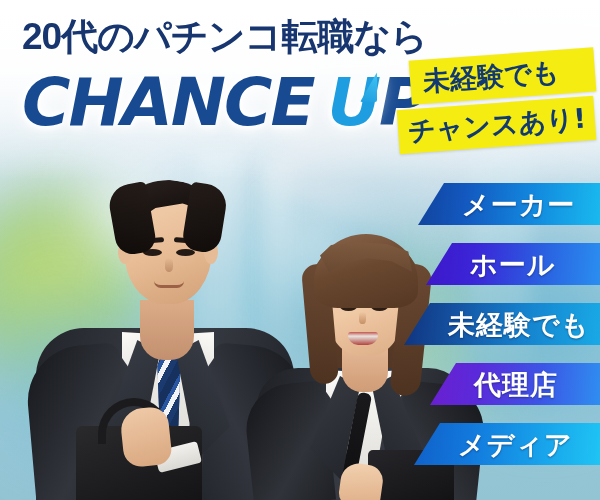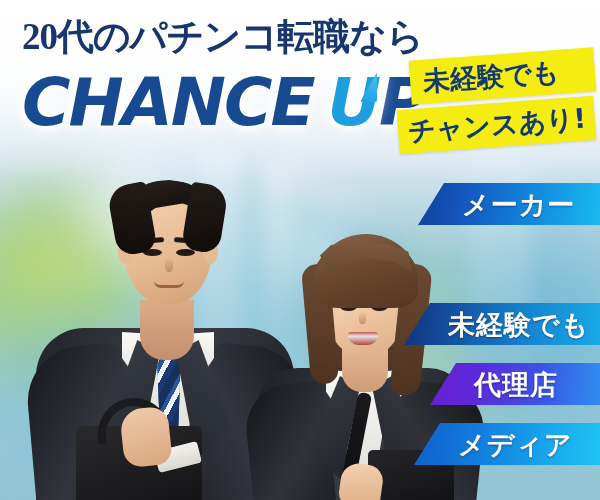--- a/index.html
+++ b/index.html
@@ -282,21 +282,21 @@
     position:absolute; left:112px; top:238px; width:86px; height:62px;
     background:linear-gradient(160deg,#26262a,#101012); border-radius:5px;
   }
 
   
   .headline{
     position:absolute; left:22px; top:18px; width:420px;
     z-index:6;
   }
   .kicker{
-    font-family:Liberation Serif, serif;
+    font-family:Liberation Sans, sans-serif;
     font-weight:700;
     font-size:37px;
     line-height:1;
     color:#17356f;
     letter-spacing:-1px;
     white-space:nowrap;
     text-shadow:
       0 0 7px #ffffff, 0 0 7px #ffffff, 0 0 12px #ffffff,
       0 0 18px rgba(255,255,255,.95);
   }
@@ -475,20 +475,23 @@
 
   <div class="badges">
     <div class="badge badge-1">未経験でも</div>
     <div class="badge badge-2">チャンスあり!</div>
   </div>
 
   <div class="cats">
     <div class="cat cat-0">
       <span>メーカー</span>
     </div>
+    <div class="cat cat-1">
+      <span>ホール</span>
+    </div>
     <div class="cat cat-2">
       <span>未経験でも</span>
     </div>
     <div class="cat cat-4">
       <span>メディア</span>
     </div>
     <div class="cat cat-3">
       <span>代理店</span>
     </div>
   </div>

